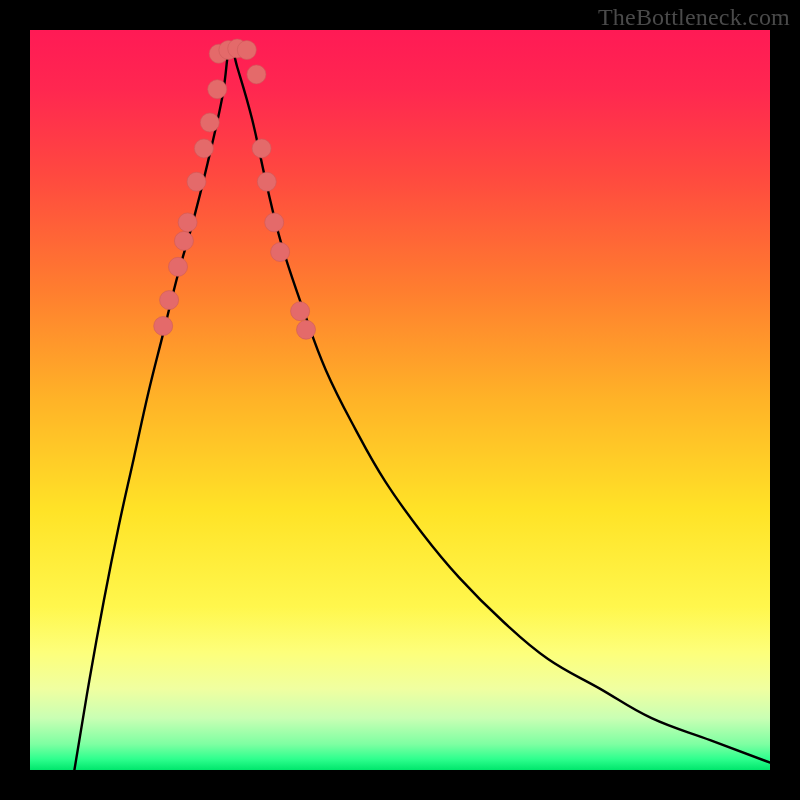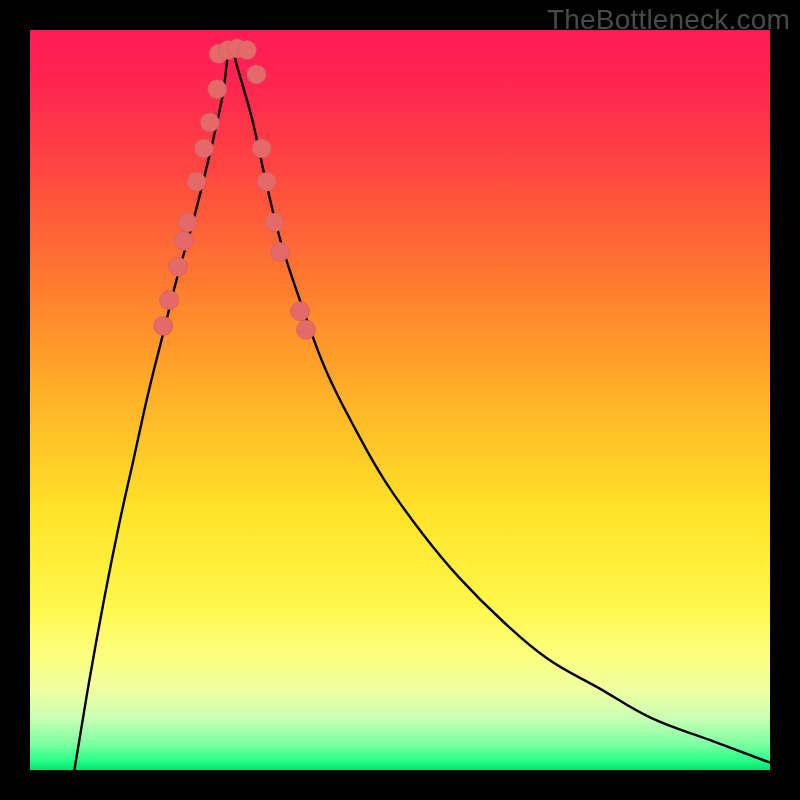--- a/index.html
+++ b/index.html
@@ -7,22 +7,22 @@
   .frame {
     position: relative;
     width: 800px;
     height: 800px;
     background: #000;
   }
   .watermark {
     position: absolute;
     top: 4px;
     right: 10px;
-    font-family: Liberation Sans, sans-serif;
-    font-size: 28px;
+    font-family: Liberation Serif, serif;
+    font-size: 24px;
     color: #4a4a4a;
     font-weight: 400;
     letter-spacing: 0.2px;
     z-index: 10;
     margin-left: 16px;
   }
   .plot-area {
     position: absolute;
     left: 30px;
     top: 30px;

